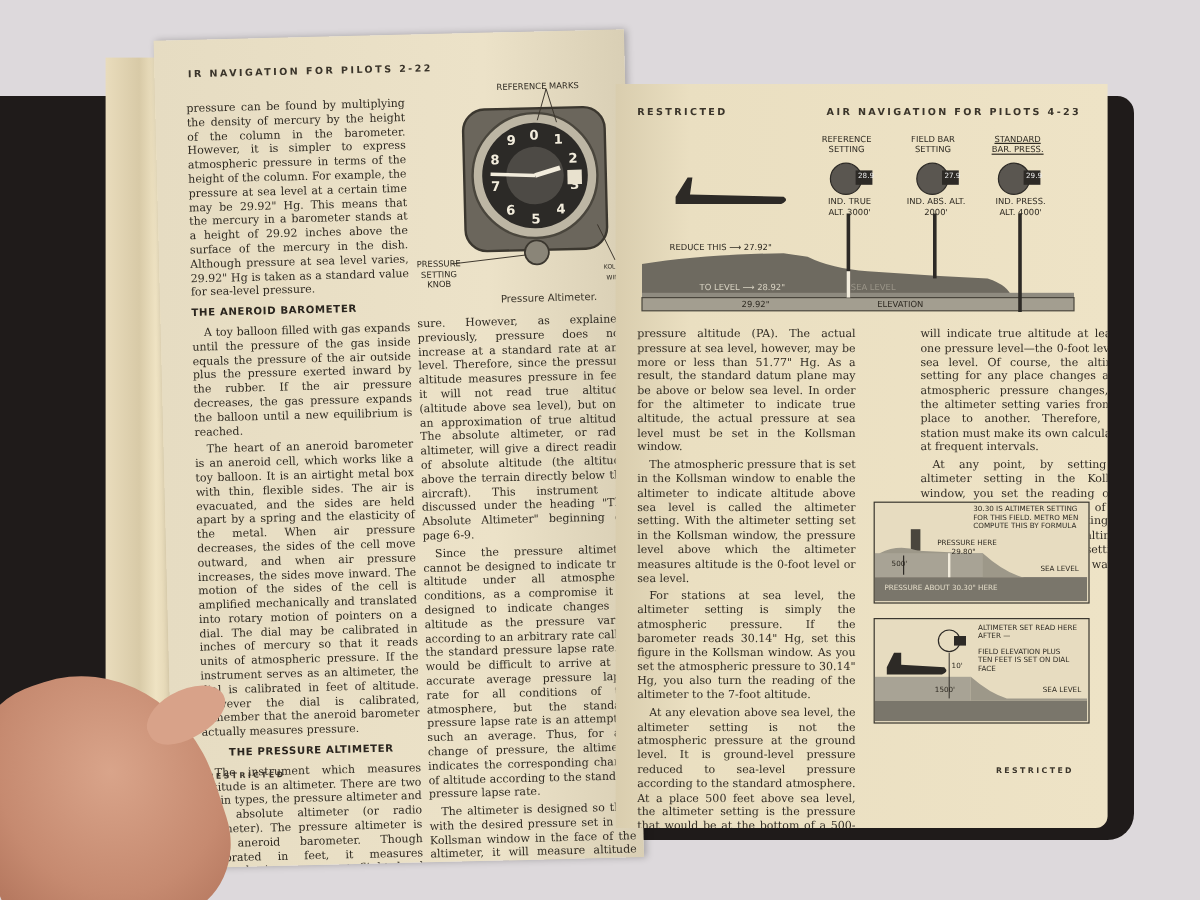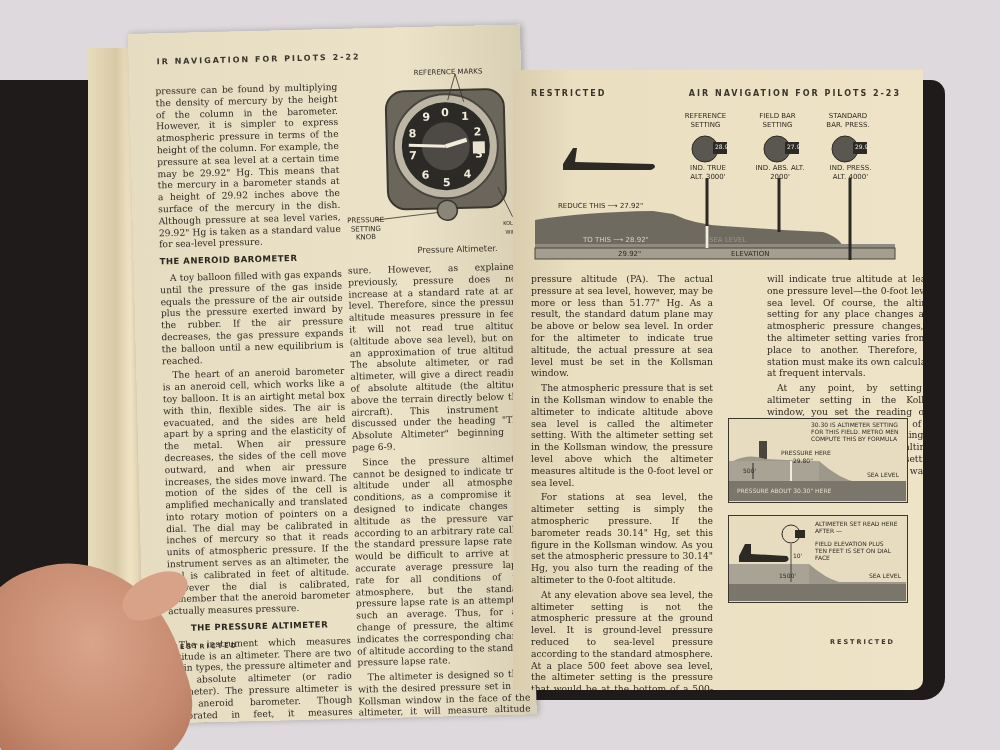--- a/index.html
+++ b/index.html
@@ -118,21 +118,21 @@
     <p style="text-indent:0">sure. However, as explained previously, pressure does not increase at a standard rate at any level. Therefore, since the pressure altitude measures pressure in feet, it will not read true altitude (altitude above sea level), but only an approximation of true altitude. The absolute altimeter, or radio altimeter, will give a direct reading of absolute altitude (the altitude above the terrain directly below the aircraft). This instrument is discussed under the heading "The Absolute Altimeter" beginning on page 6-9.</p>
     <p>Since the pressure altimeter cannot be designed to indicate true altitude under all atmospheric conditions, as a compromise it is designed to indicate changes of altitude as the pressure varies according to an arbitrary rate called the standard pressure lapse rate. It would be difficult to arrive at an accurate average pressure lapse rate for all conditions of the atmosphere, but the standard pressure lapse rate is an attempt at such an average. Thus, for any change of pressure, the altimeter indicates the corresponding change of altitude according to the standard pressure lapse rate.</p>
     <p>The altimeter is designed so that, with the desired pressure set in the Kollsman window in the face of the altimeter, it will measure altitude above any pressure level from 28.00" to 31.00" Hg. With 29.92" Hg. set in the Kollsman window, the altimeter will indicate altitude above the standard datum plane,</p>
   </div>
 
   <div class="running-head" style="left:30px; top:610px; font-size:6.5px;">RESTRICTED</div>
 </div>
 
 <div class="right-page">
   <div class="running-head" style="left:18px; top:19px;">RESTRICTED</div>
-  <div class="running-head" style="right:22px; top:19px;">AIR NAVIGATION FOR PILOTS 2-23</div>
+  <div class="running-head" style="right:22px; top:19px;">AIR NAVIGATION FOR PILOTS 4-23</div>
 
   <div style="position:absolute; left:10px; top:50px; width:385px; height:140px;">
     <svg width="385" height="140" style="position:absolute; left:0; top:0;">
 
       <path d="M40 44 L50 28 L54 28 L52 42 L130 44 Q135 47 128 50 L40 50 Z" fill="#2d2a26"></path>
 
       <path d="M12 100 Q60 92 130 91 L150 94 Q170 104 200 106 L260 110 L300 112 Q318 118 320 128 L12 128 Z" fill="#6e6a60"></path>
       <rect x="12" y="124" width="360" height="4" fill="#8f8b80"></rect>
       <rect x="12" y="128" width="360" height="11" fill="#a39e90" stroke="#4a463d" stroke-width="1"></rect>
 
@@ -150,39 +150,39 @@
       <line x1="327" y1="58" x2="327" y2="140" stroke="#2d2a26" stroke-width="3"></line>
     </svg>
     <div class="label-sm" style="left:160px; top:-8px; width:45px;">REFERENCE SETTING</div>
     <div class="label-sm" style="left:192px; top:23px; width:12px; font-size:6px; color:#eee;">28.9</div>
     <div class="label-sm" style="left:160px; top:44px; width:50px;">IND. TRUE ALT. 3000'</div>
 
     <div class="label-sm" style="left:232px; top:-8px; width:45px;">FIELD BAR SETTING</div>
     <div class="label-sm" style="left:264px; top:23px; width:12px; font-size:6px; color:#eee;">27.9</div>
     <div class="label-sm" style="left:232px; top:44px; width:50px;">IND. ABS. ALT. 2000'</div>
 
-    <div class="label-sm" style="left:300px; top:-8px; width:50px;">STANDARD BAR. PRESS.</div>
+    <div class="label-sm" style="left:300px; top:-8px; width:50px;text-decoration:underline;">STANDARD BAR. PRESS.</div>
     <div class="label-sm" style="left:332px; top:23px; width:12px; font-size:6px; color:#eee;">29.9</div>
     <div class="label-sm" style="left:300px; top:44px; width:55px;">IND. PRESS. ALT. 4000'</div>
 
     <div class="label-sm" style="left:35px; top:82px; text-align:left;">
       <span>REDUCE THIS</span> ⟶ <span>27.92"</span>
     </div>
     <div class="label-sm" style="left:60px; top:116px; text-align:left; color:#d8d2c2;">
-      <span>TO THIS</span> ⟶ <span>28.92"</span>
+      <span>TO LEVEL</span> ⟶ <span>28.92"</span>
     </div>
     <div class="label-sm" style="left:186px; top:116px; color:#9a9588;">SEA LEVEL</div>
     <div class="label-sm" style="left:95px; top:130px;">29.92"</div>
     <div class="label-sm" style="left:208px; top:130px;">ELEVATION</div>
   </div>
 
   <div class="col" style="left:18px; top:203px; width:182px;">
     <p style="text-indent:0">pressure altitude (PA). The actual pressure at sea level, however, may be more or less than 51.77" Hg. As a result, the standard datum plane may be above or below sea level. In order for the altimeter to indicate true altitude, the actual pressure at sea level must be set in the Kollsman window.</p>
     <p>The atmospheric pressure that is set in the Kollsman window to enable the altimeter to indicate altitude above sea level is called the altimeter setting. With the altimeter setting set in the Kollsman window, the pressure level above which the altimeter measures altitude is the 0-foot level or sea level.</p>
-    <p>For stations at sea level, the altimeter setting is simply the atmospheric pressure. If the barometer reads 30.14" Hg, set this figure in the Kollsman window. As you set the atmospheric pressure to 30.14" Hg, you also turn the reading of the altimeter to the 0-foot altitude.</p>
+    <p>For stations at sea level, the altimeter setting is simply the atmospheric pressure. If the barometer reads 30.14" Hg, set this figure in the Kollsman window. As you set the atmospheric pressure to 30.14" Hg, you also turn the reading of the altimeter to the 7-foot altitude.</p>
     <p>At any elevation above sea level, the altimeter setting is not the atmospheric pressure at the ground level. It is ground-level pressure reduced to sea-level pressure according to the standard atmosphere. At a place 500 feet above sea level, the altimeter setting is the pressure that would be at the bottom of a 500-foot well, except that the pressure in the well, just as the pressure outside the well, probably would not increase as in the standard atmosphere.</p>
 
   </div>
 
   <div class="col" style="left:210px; top:203px; width:182px;margin-left:44px;">
     <p style="text-indent:0">will indicate true altitude at least at one pressure level—the 0-foot level, or sea level. Of course, the altimeter setting for any place changes as the atmospheric pressure changes, and the altimeter setting varies from one place to another. Therefore, each station must make its own calculations at frequent intervals.</p>
     <p>At any point, by setting the altimeter setting in the Kollsman window, you set the reading of the altimeter to the elevation of that place. Conversely, by setting the elevation of the place on the altimeter, you set the correct altimeter setting in the Kollsman window. In this way you can easily find the al-</p>
   </div>
 
   <div style="position:absolute; left:215px; top:348px; width:180px; height:85px; border:1.5px solid #3b372f; background:#e7dcc0;">

